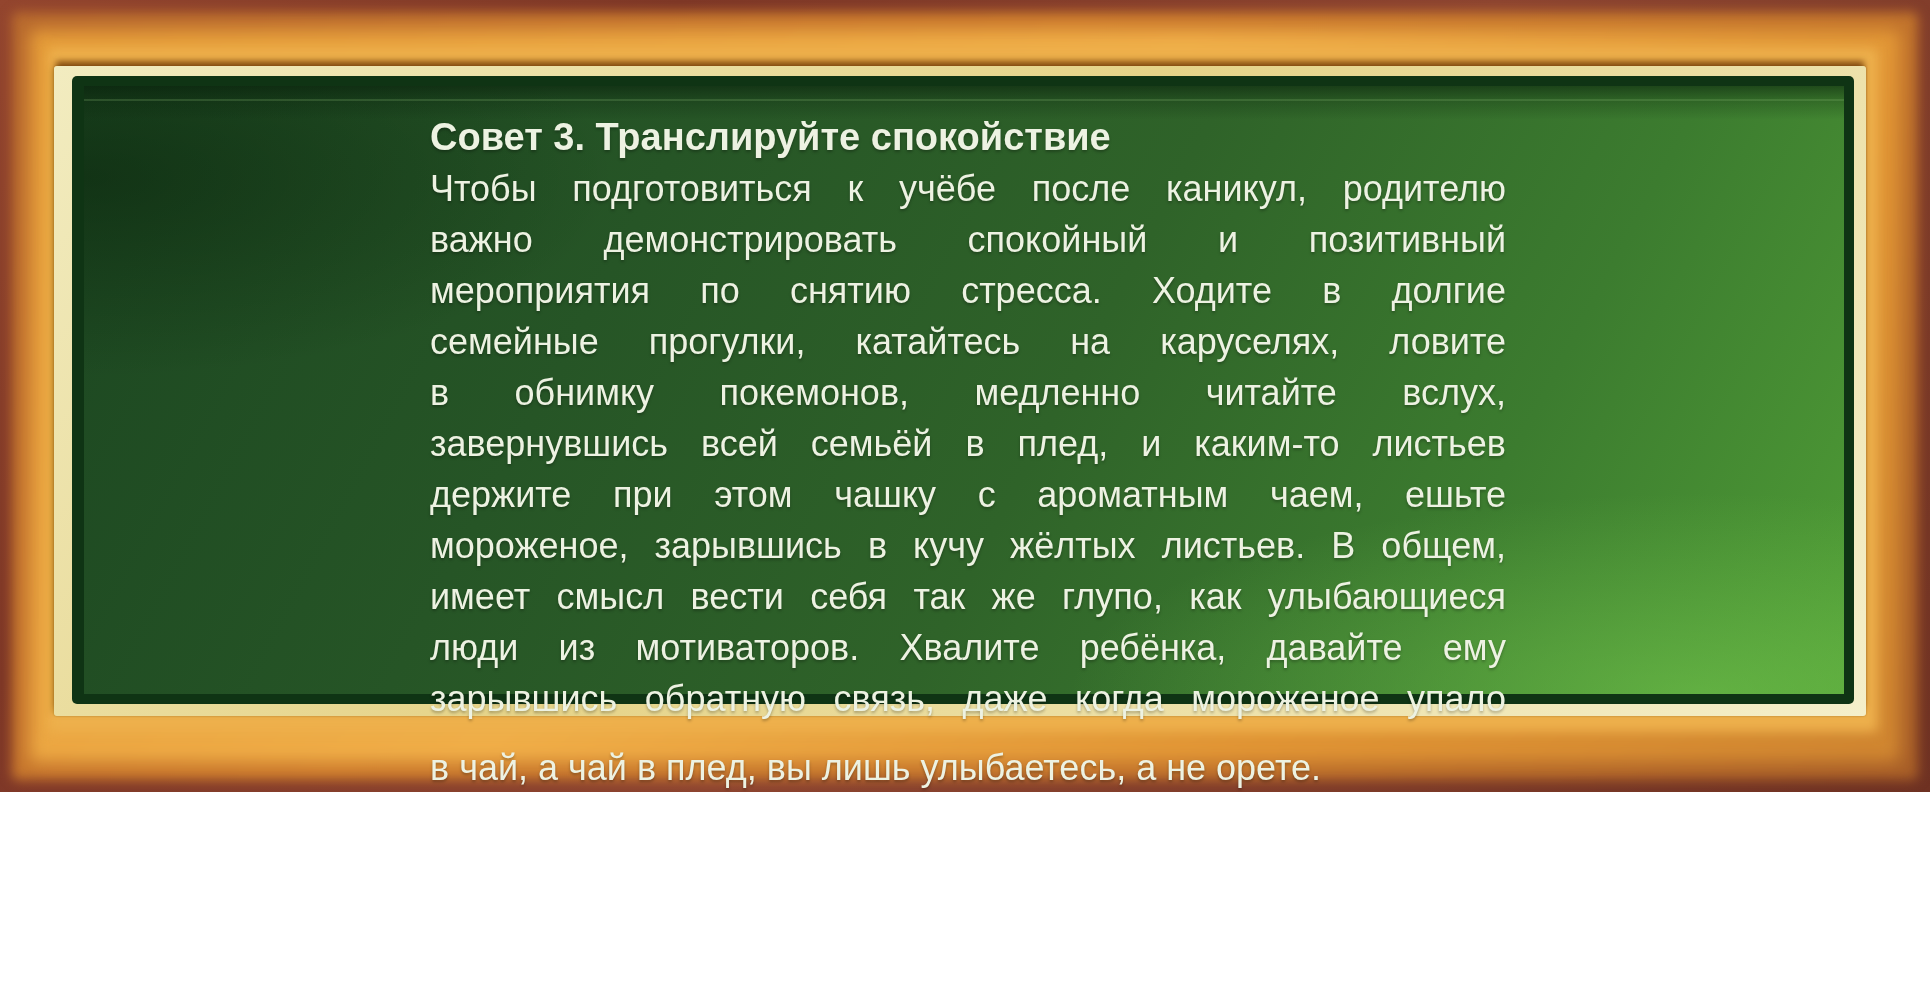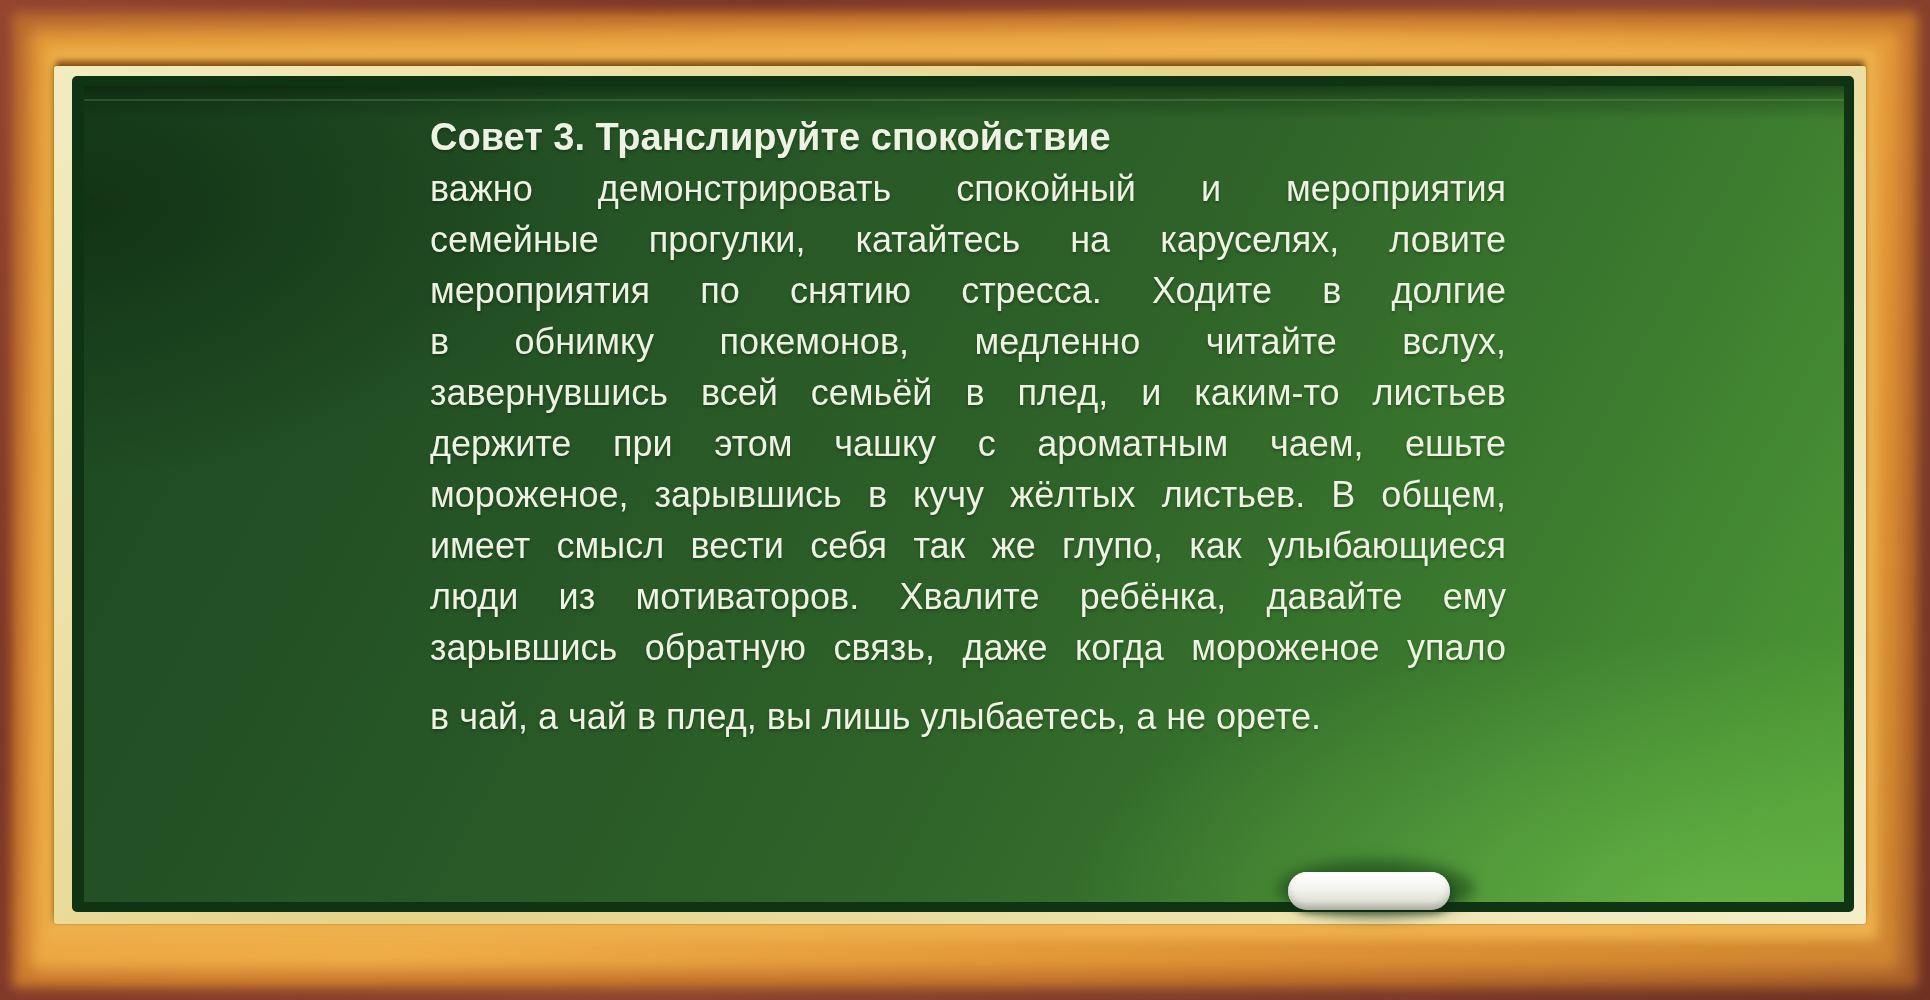--- a/index.html
+++ b/index.html
@@ -4,21 +4,21 @@
 <style>
   html, body {
     margin: 0;
     padding: 0;
     background: #ffffff;
     font-family: "Liberation Sans", "DejaVu Sans", sans-serif;
   }
   #stage {
     position: relative;
     width: 1930px;
-    height: 1000px;
+    height: 792px;
     overflow: hidden;
     background: #7d3626;
   }
   
   .f-base {
     position: absolute; inset: 0;
     background: linear-gradient(135deg, #93452e 0%, #7d3626 25%, #8d4430 55%, #6e3122 100%);
   }
   .f-band1 {
     position: absolute; inset: 12px;
@@ -132,23 +132,24 @@
   <div class="board-edge"></div>
 
   <div class="board">
     <div class="board-top-shade"></div>
     <div class="board-seam"></div>
   </div>
 
   <div class="text-block">
     <div class="slide-title">Совет 3. Транслируйте спокойствие</div>
     <div id="board-body">
-        <div class="line">важно демонстрировать спокойный и мероприятия</div>
+        <div class="line">Чтобы подготовиться к учёбе после каникул, родителю</div>
+        <div class="line">важно демонстрировать спокойный и позитивный</div>
+        <div class="line">мероприятия по снятию стресса. Ходите в долгие</div>
         <div class="line">семейные прогулки, катайтесь на каруселях, ловите</div>
-        <div class="line">мероприятия по снятию стресса. Ходите в долгие</div>
         <div class="line">в обнимку покемонов, медленно читайте вслух,</div>
         <div class="line">завернувшись всей семьёй в плед, и каким-то листьев</div>
         <div class="line">держите при этом чашку с ароматным чаем, ешьте</div>
         <div class="line">мороженое, зарывшись в кучу жёлтых листьев. В общем,</div>
         <div class="line">имеет смысл вести себя так же глупо, как улыбающиеся</div>
         <div class="line">люди из мотиваторов. Хвалите ребёнка, давайте ему</div>
         <div class="line">зарывшись обратную связь, даже когда мороженое упало</div>
         <div class="line last">в чай, а чай в плед, вы лишь улыбаетесь, а не орете.</div>
       </div>
   </div>

